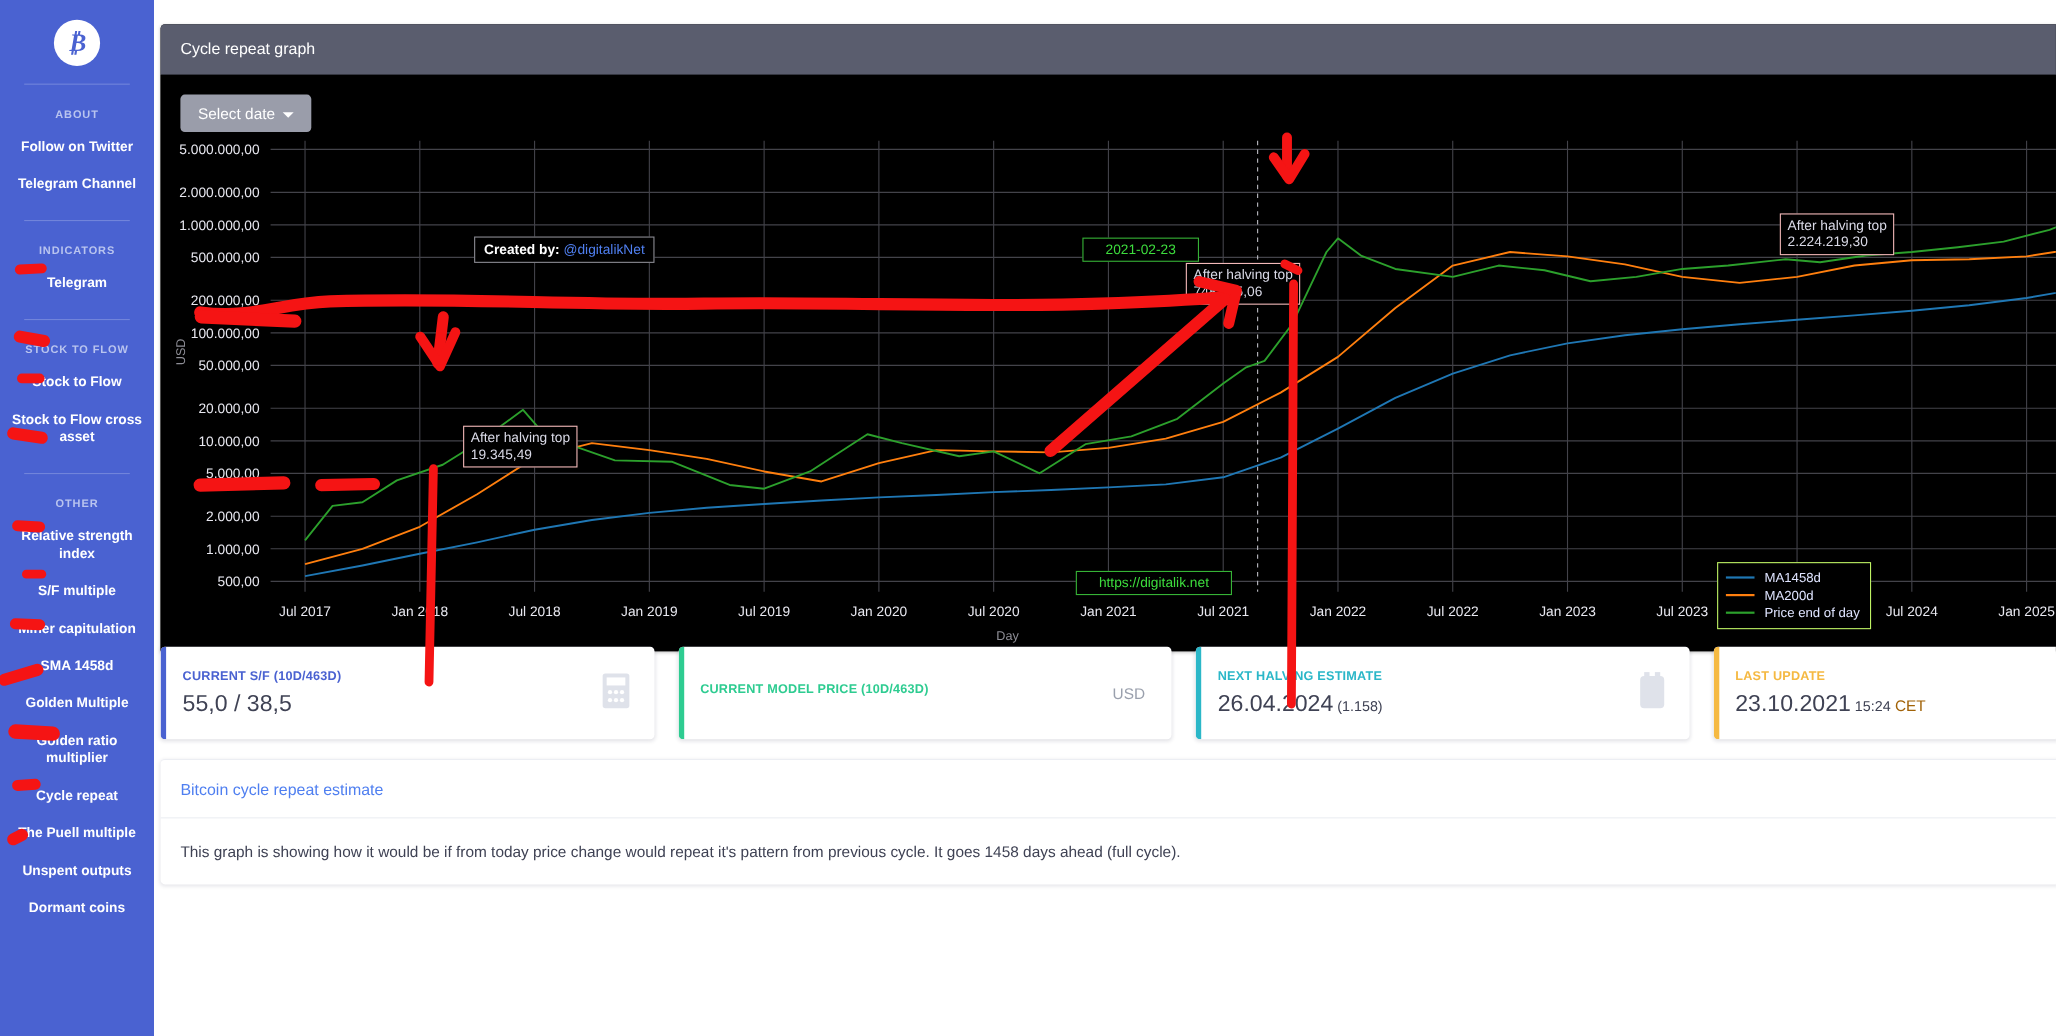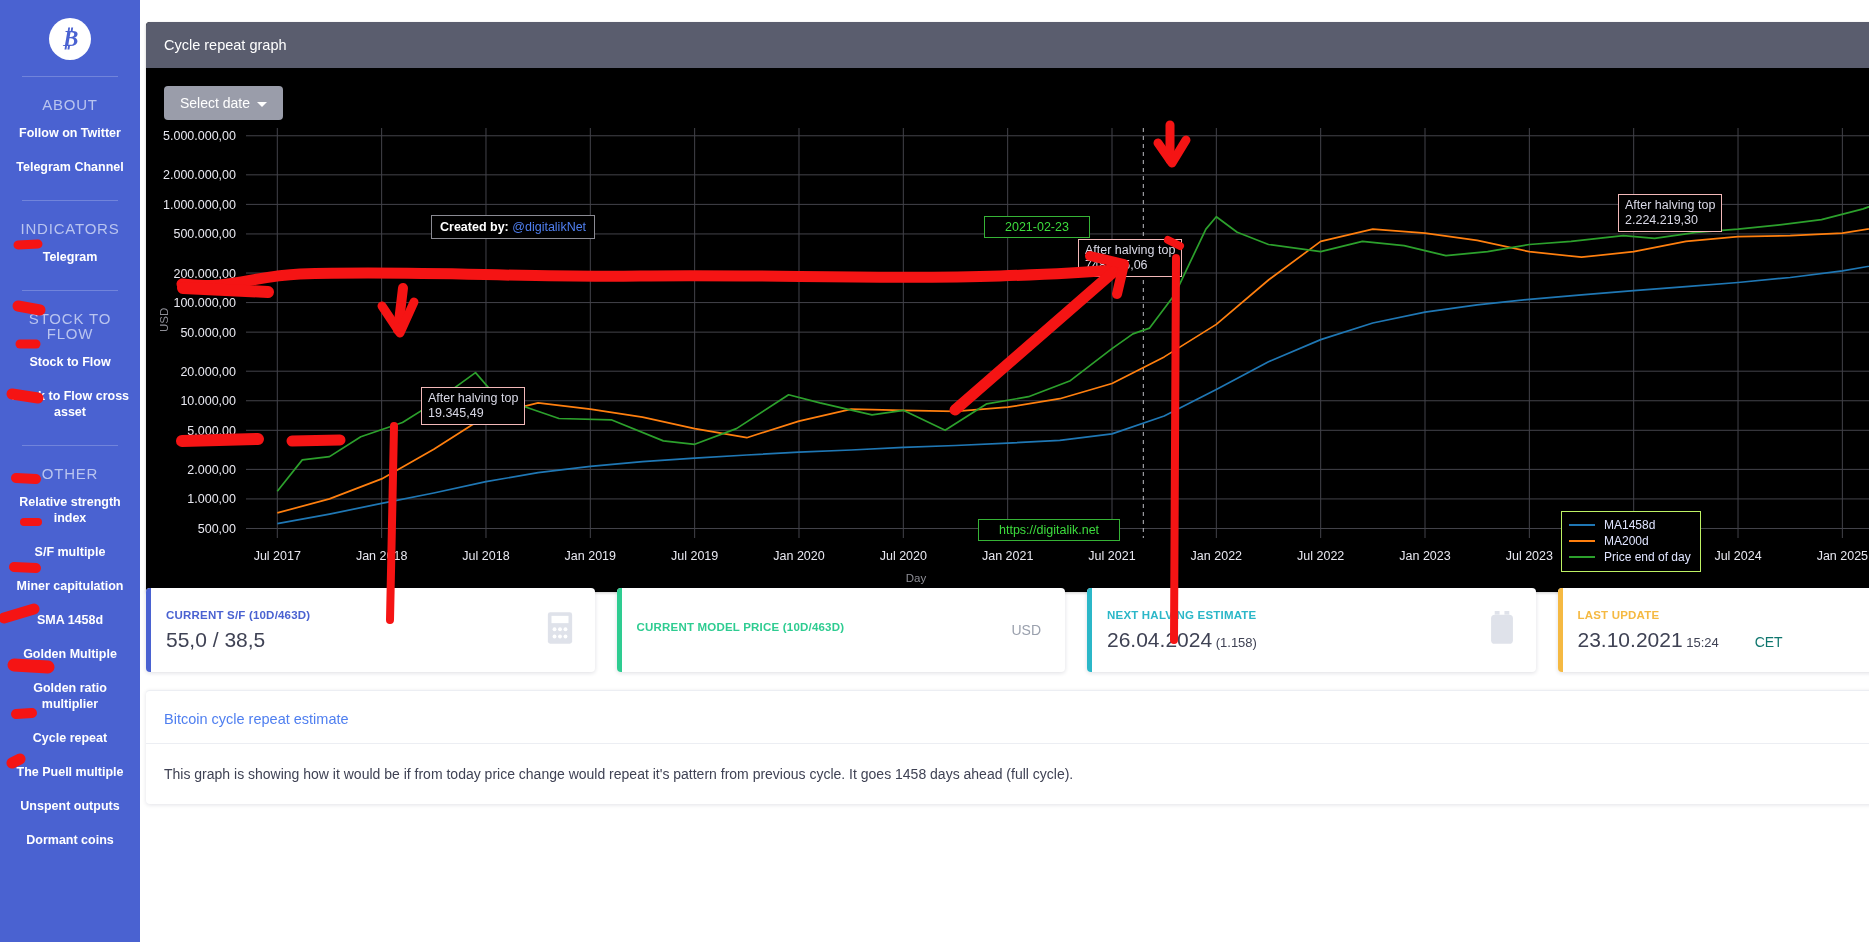--- a/index.html
+++ b/index.html
@@ -23,21 +23,21 @@
   }
   .brand-logo {
     width: 42px; height: 42px; border-radius: 50%;
     background: #ffffff; margin: 8px auto 0 auto;
     display: flex; align-items: center; justify-content: center;
     color: #4a62d1; font-size: 23px; font-style: italic;
     font-family: "Liberation Serif", serif; font-weight: bold;
   }
   .side-div { height: 1px; background: rgba(255,255,255,.22); margin: 16px 22px; }
   .side-head {
-    color: #b9c4ef; font-size: 15px; font-weight: normal;
+    color: #b9c4ef; font-size: 10px; font-weight: bold;
     letter-spacing: .8px; line-height: 15px; padding: 4px 6px;
   }
   .side-item {
     color: #ffffff; font-size: 12.5px; font-weight: bold;
     line-height: 16px; padding: 9px 10px; cursor: pointer;
   }
 
   
   #content { flex: 1; position: relative; background: #ffffff; }
 
@@ -102,21 +102,21 @@
     flex: 1; height: 84px; background: #fff; border-radius: 4px;
     box-shadow: 0 1px 4px rgba(20,20,60,.14);
     display: flex; align-items: center; padding: 0 20px 0 0;
     position: relative; overflow: hidden;
   }
   .stat-bar { position: absolute; left: 0; top: 0; bottom: 0; width: 5px; }
   .stat-main { flex: 1; padding-left: 20px; }
   .stat-label { font-size: 11.5px; font-weight: bold; letter-spacing: .2px; margin-bottom: 7px; }
   .stat-value { font-size: 21px; color: #3f4254; }
   .stat-value .sub { font-size: 13px; color: #3f4254; text-align: center; }
-  .stat-value .cet { font-size: 14px; color: #0f766e; padding-left: 32px; }
+  .stat-value .cet { font-size: 14px; color: #a16207; }
   .stat-unit { font-size: 14px; color: #9aa0ad; padding-right: 4px; }
   .stat-icon { color: #dfe2ea; }
 
   
   .info-panel {
     position: absolute; top: 690px; left: 6px; width: 1860px;
     background: #fff; border-radius: 4px; box-shadow: 0 1px 4px rgba(20,20,60,.12);
     border-top: 1px solid #eceef3;
   }
   .info-title { padding: 20px 18px 16px 18px; font-size: 14.5px; color: #4f7ff0; border-bottom: 1px solid #eceef3; }

